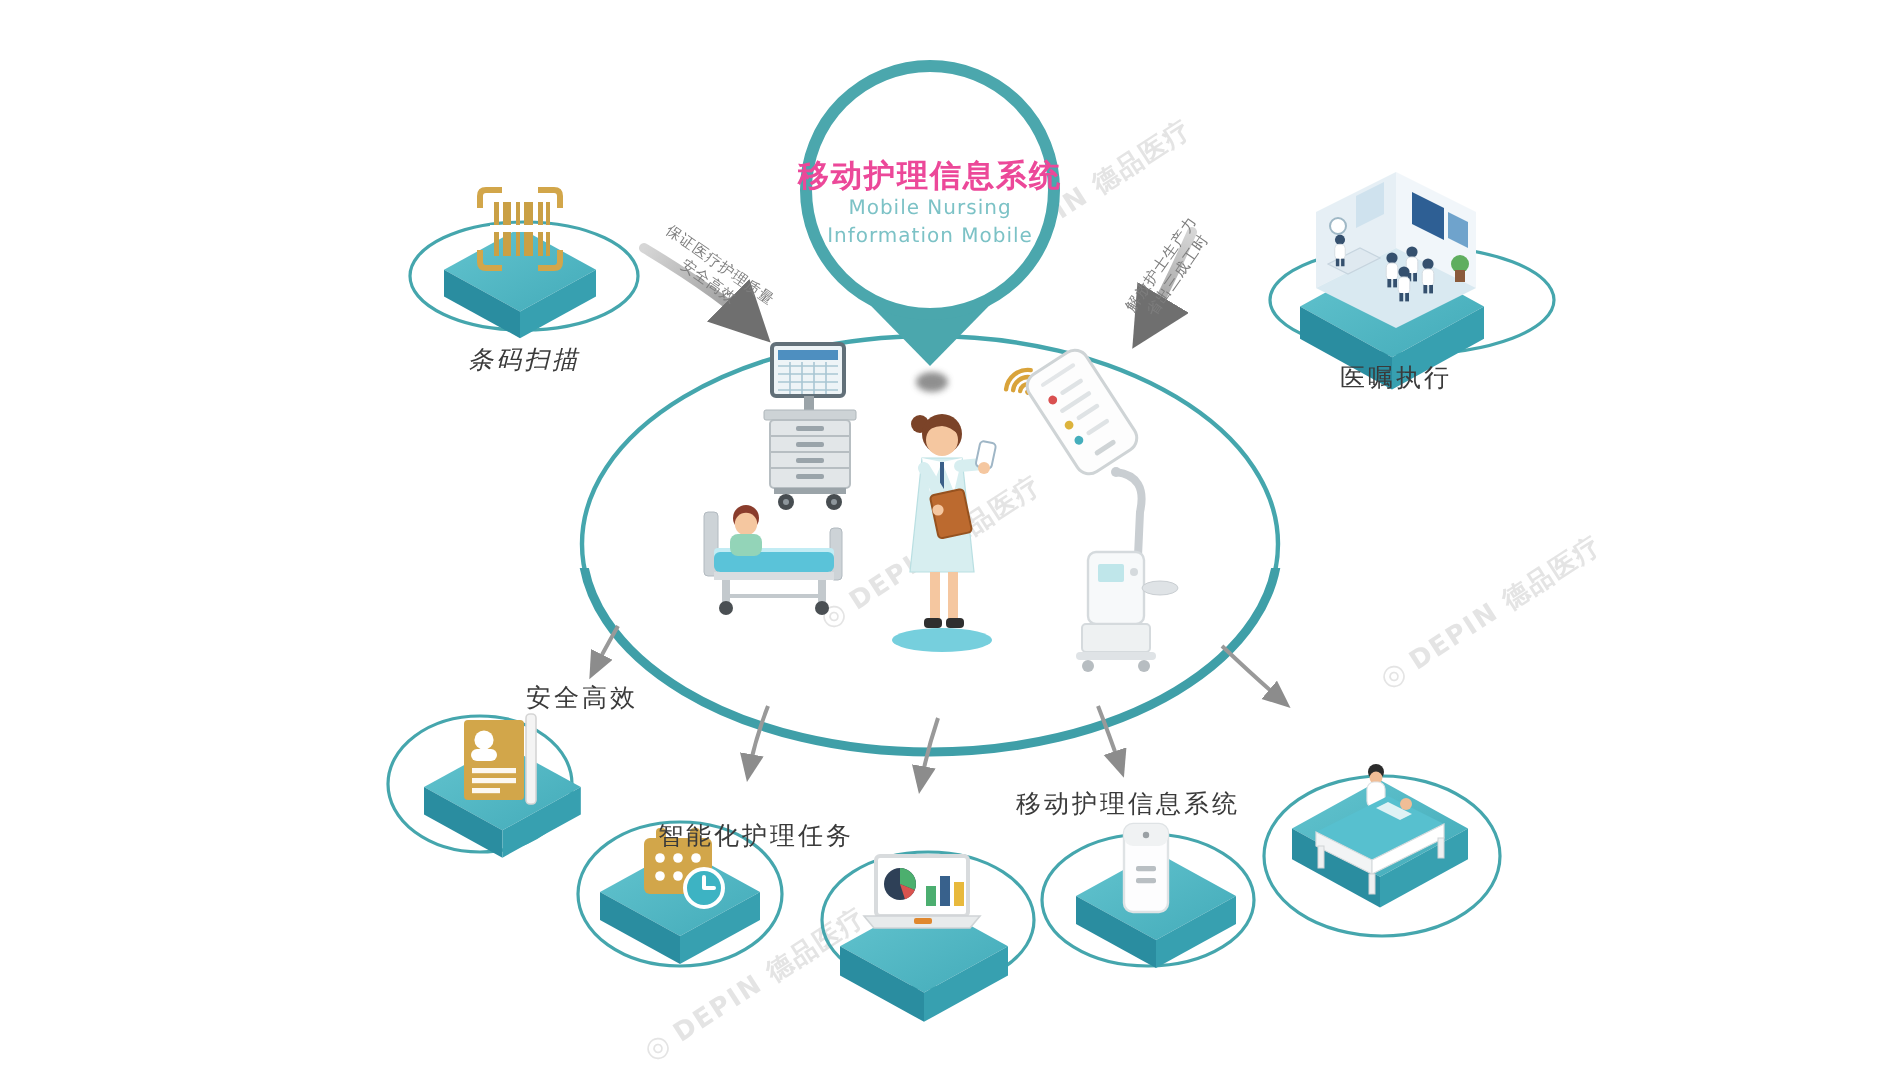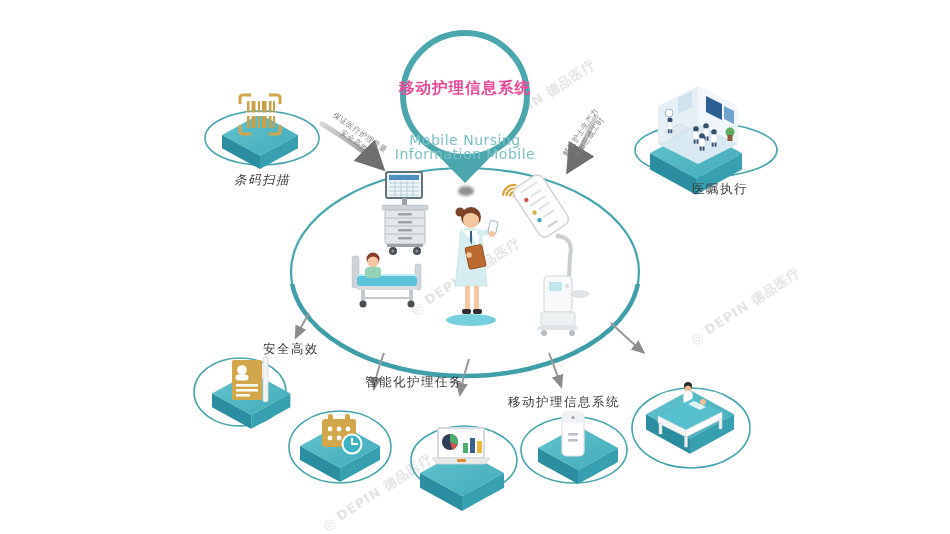--- a/index.html
+++ b/index.html
@@ -1,25 +1,25 @@
 <!DOCTYPE html>
 <html><head>
 <meta charset="utf-8">
 <style>
   html,body{margin:0;padding:0;background:#fff;}
   .stage{position:relative;width:950px;height:534px;background:#ffffff;overflow:hidden;
          font-family:"DejaVu Sans","Liberation Sans",sans-serif;}
   svg{position:absolute;left:0;top:0;}
   .txt{position:absolute;text-align:center;pointer-events:none;}
   .pin-title{left:340px;top:78px;width:250px;font-size:15.5px;font-weight:bold;color:#ec4899;letter-spacing:1px;}
-  .pin-sub{left:340px;width:250px;font-size:14px;color:#7cc2c6;letter-spacing:.5px;margin-top:33px;}
+  .pin-sub{left:340px;width:250px;font-size:10px;color:#7cc2c6;letter-spacing:.5px;}
   .pin-sub1{top:99px;} .pin-sub2{top:113px;}
   .lbl{width:170px;font-size:12.5px;color:#3a3a3a;letter-spacing:1.5px;}
-  .lbl1{left:177px;top:172px;font-style:italic;} .lbl2{left:635px;top:181px;}
-  .lbl3{left:206px;top:341px;} .lbl4{left:293px;top:374px;text-align:right;}
+  .lbl1{left:177px;top:172px;font-style:italic;} .lbl2{left:613px;top:181px;}
+  .lbl3{left:206px;top:341px;} .lbl4{left:293px;top:410px;}
   .lbl5{left:379px;top:400px;} .lbl6{left:479px;top:394px;}
   .lbl7{left:569px;top:359px;}
   .arrow-note{width:96px;font-size:7.5px;color:#7d7d7d;line-height:10px;letter-spacing:.5px;}
   .note-left{left:309px;top:127px;transform:rotate(35deg);}
   .note-right{left:537px;top:125px;transform:rotate(-55deg);}
   .wm{position:absolute;width:170px;color:#e4e4e4;font-size:13px;font-weight:bold;letter-spacing:1px;
       transform:rotate(-33deg);display:flex;align-items:center;gap:4px;pointer-events:none;}
   .wm .sym{font-size:14px;}
   .wm1{left:473px;top:78px;} .wm2{left:398px;top:256px;}
   .wm3{left:678px;top:286px;} .wm4{left:310px;top:472px;}

